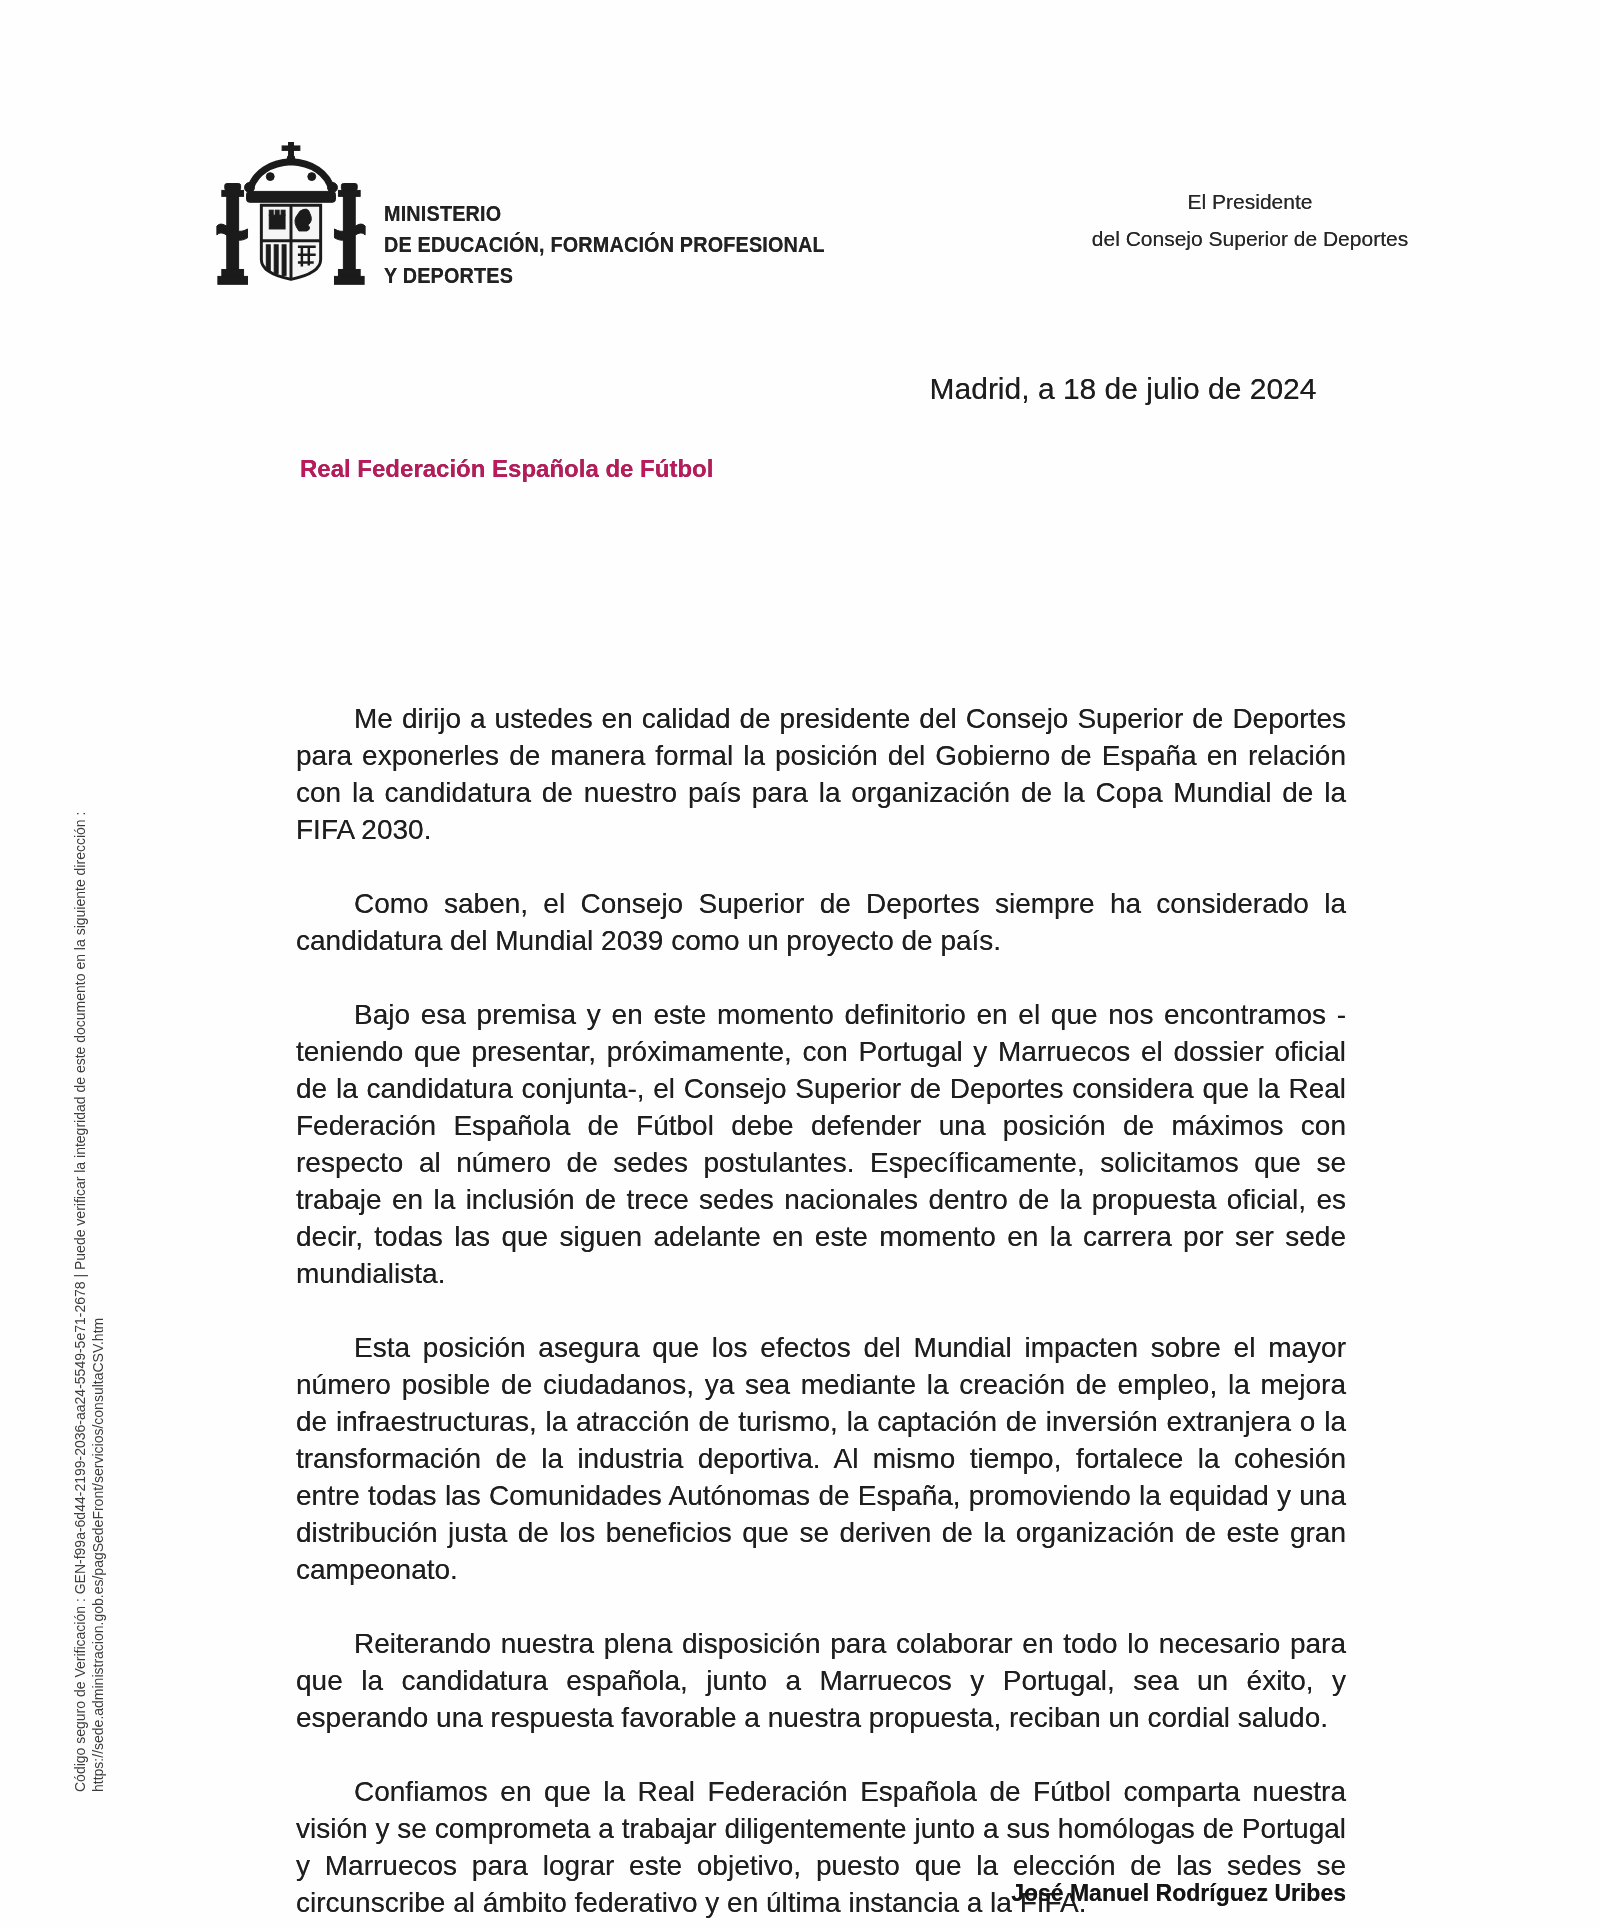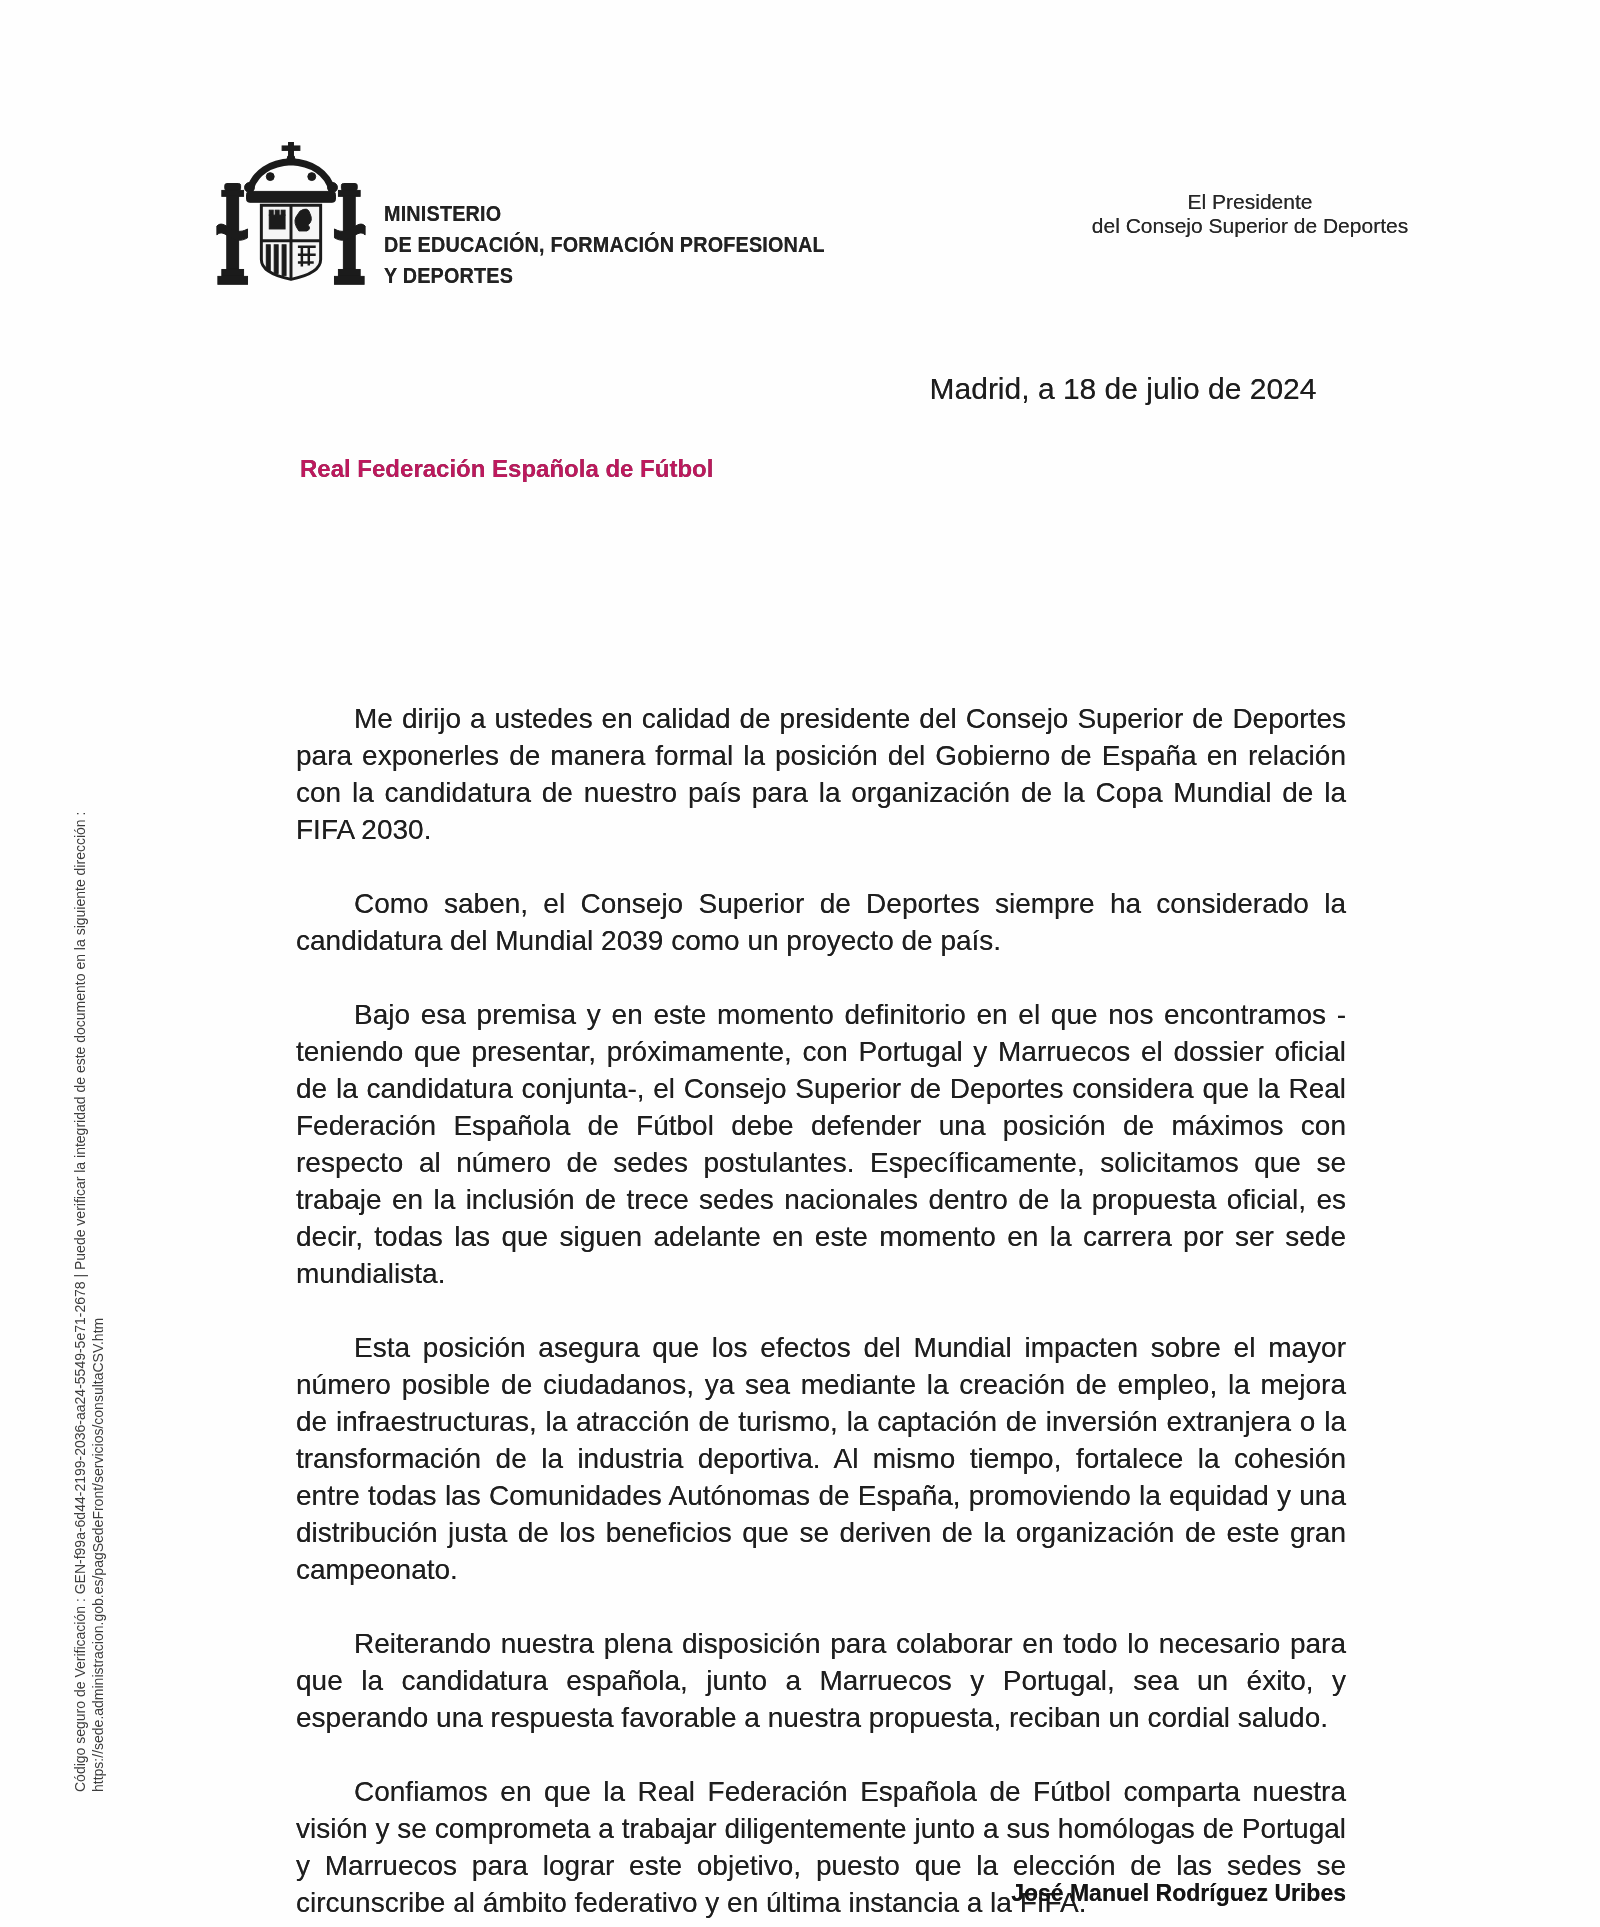--- a/index.html
+++ b/index.html
@@ -14,21 +14,21 @@
   .crest{ position:absolute; left:216px; top:142px; width:150px; height:168px; }
   .ministry{
     position:absolute; left:384px; top:198px;
     font-size:22px; line-height:31px; font-weight:700; letter-spacing:.2px;
     color:#222; transform:scaleX(.9); transform-origin:left top; white-space:nowrap;
   }
   .sender{
     position:absolute; left:1040px; top:190px; width:420px;
     text-align:center; font-size:21px; color:#262626;
   }
-  .sender .l1{ }
+  .sender .l1{ margin-bottom:13px; }
 
   
   .dateline{
     position:absolute; left:900px; top:372px; width:446px;
     text-align:center; font-size:30px; color:#1d1d1d;
   }
   .recipient{
     position:absolute; left:300px; top:448px;
     font-size:24px; font-weight:700; line-height:41px; color:#be185d;
   }

